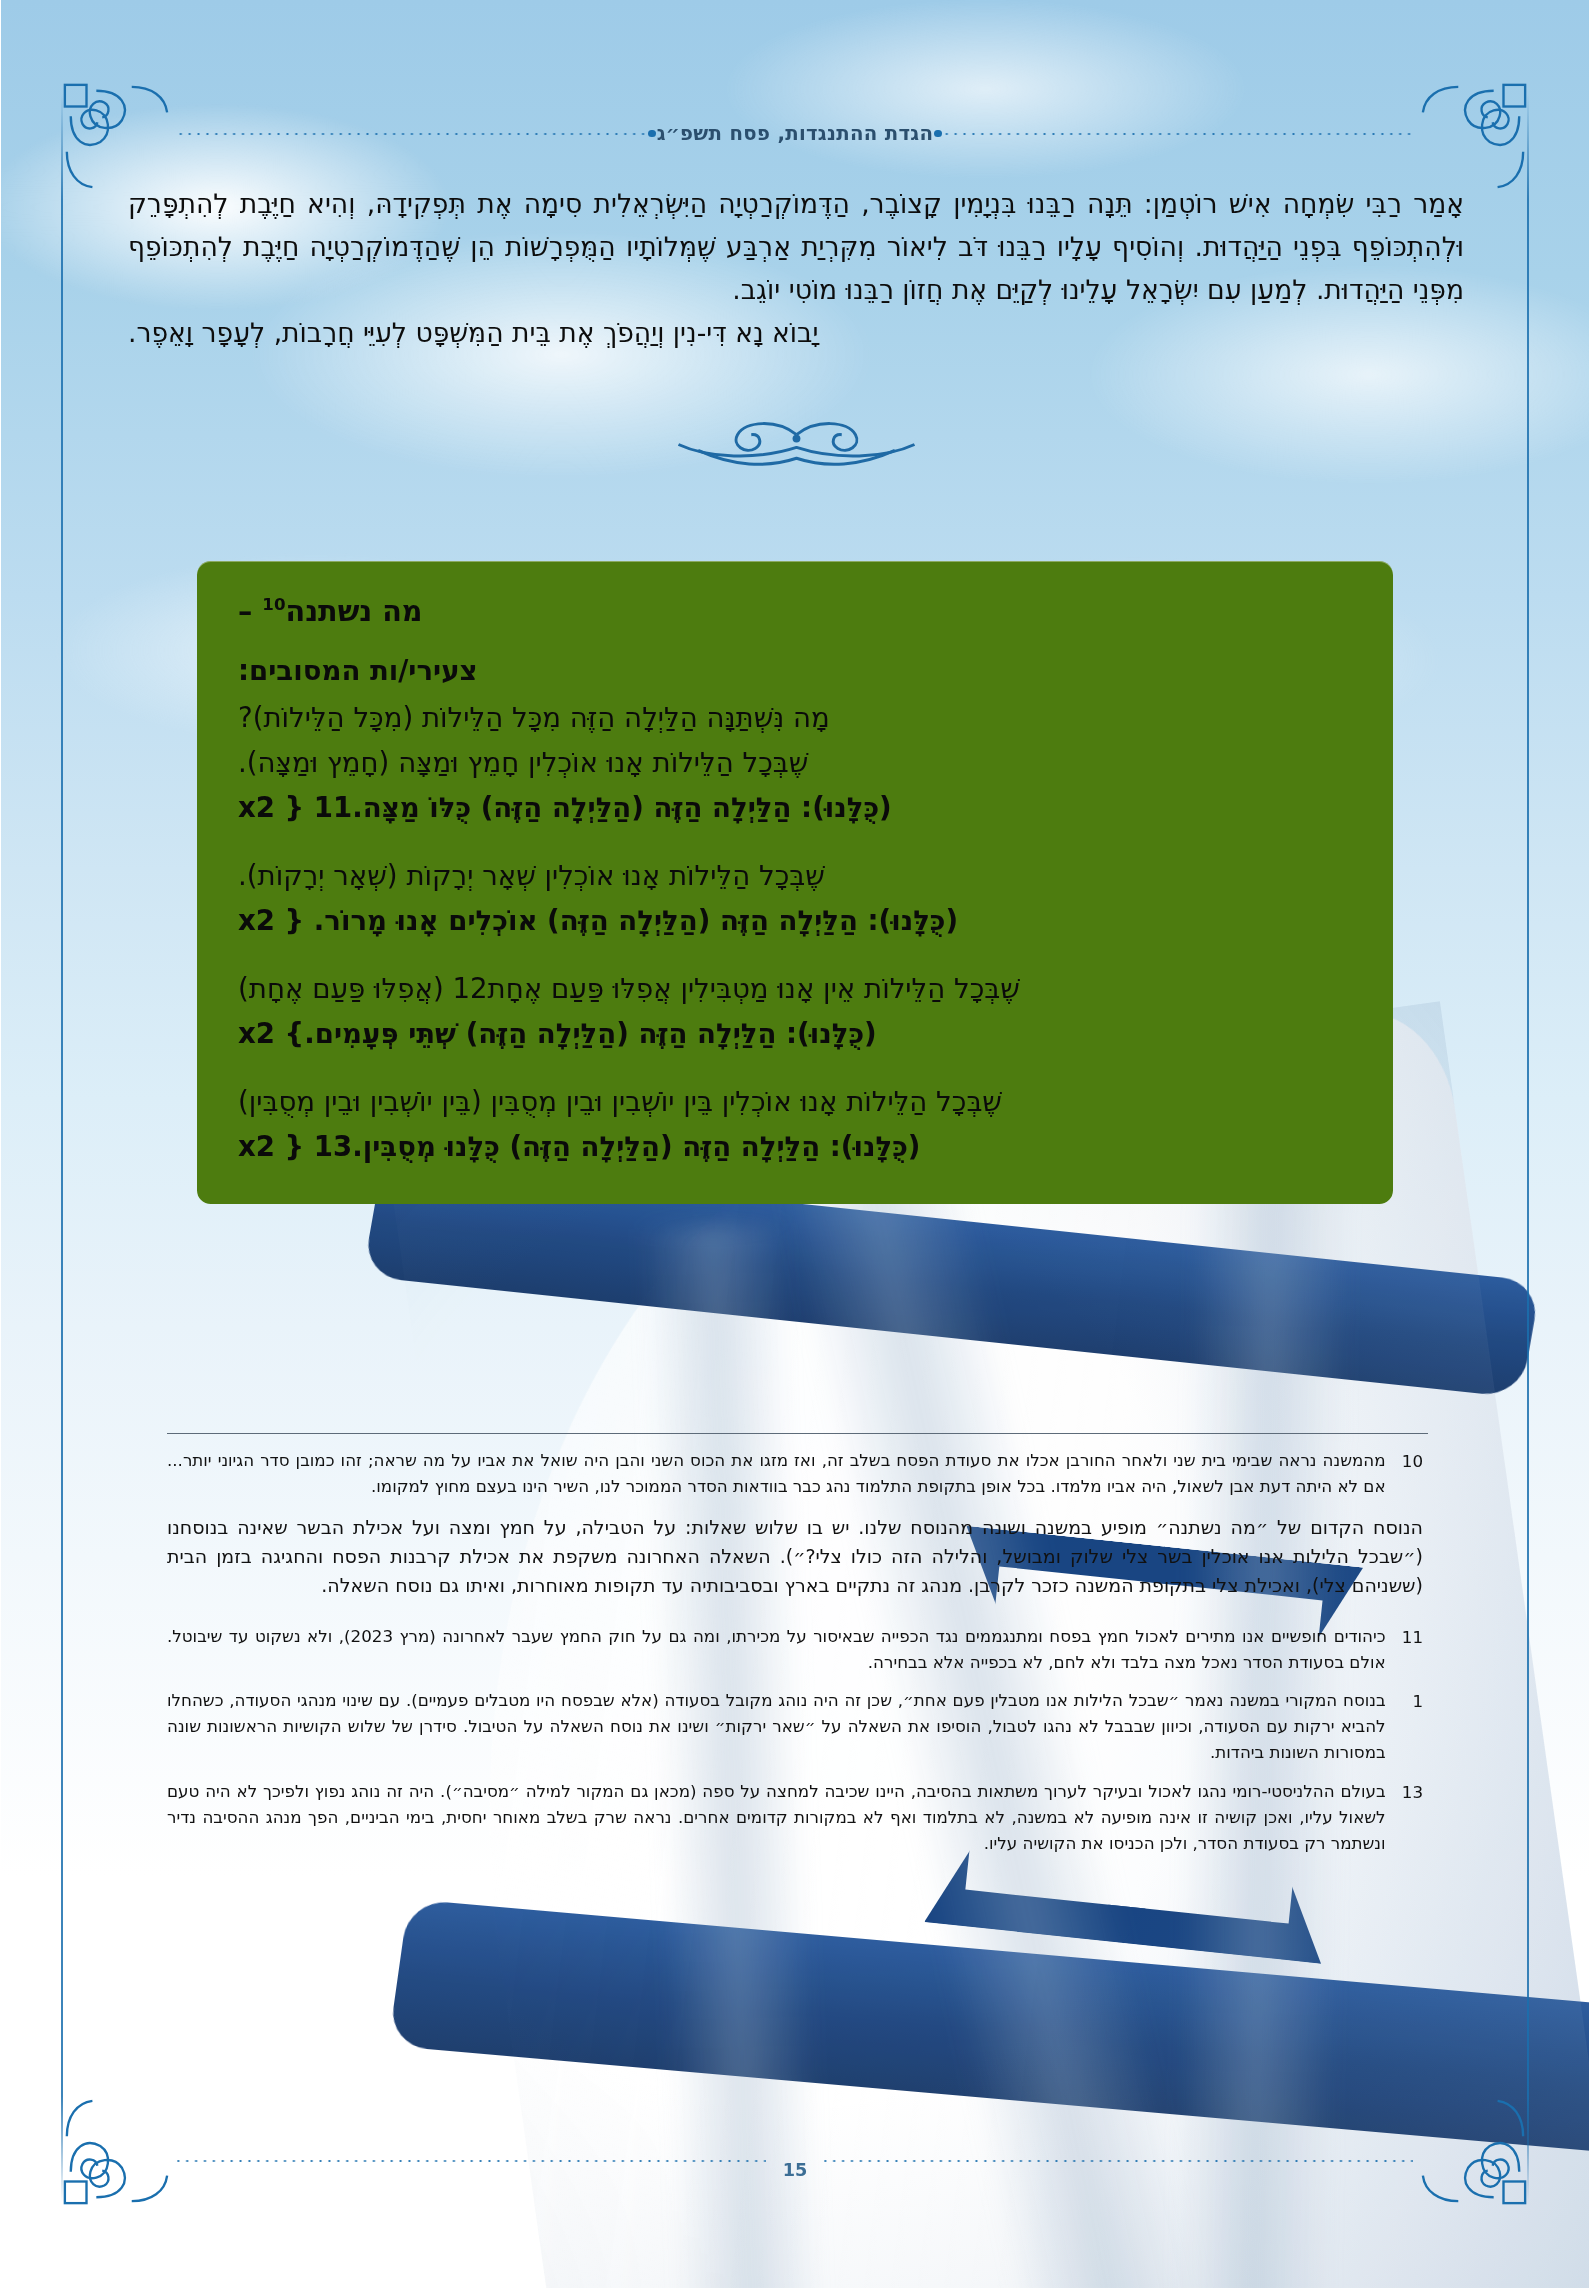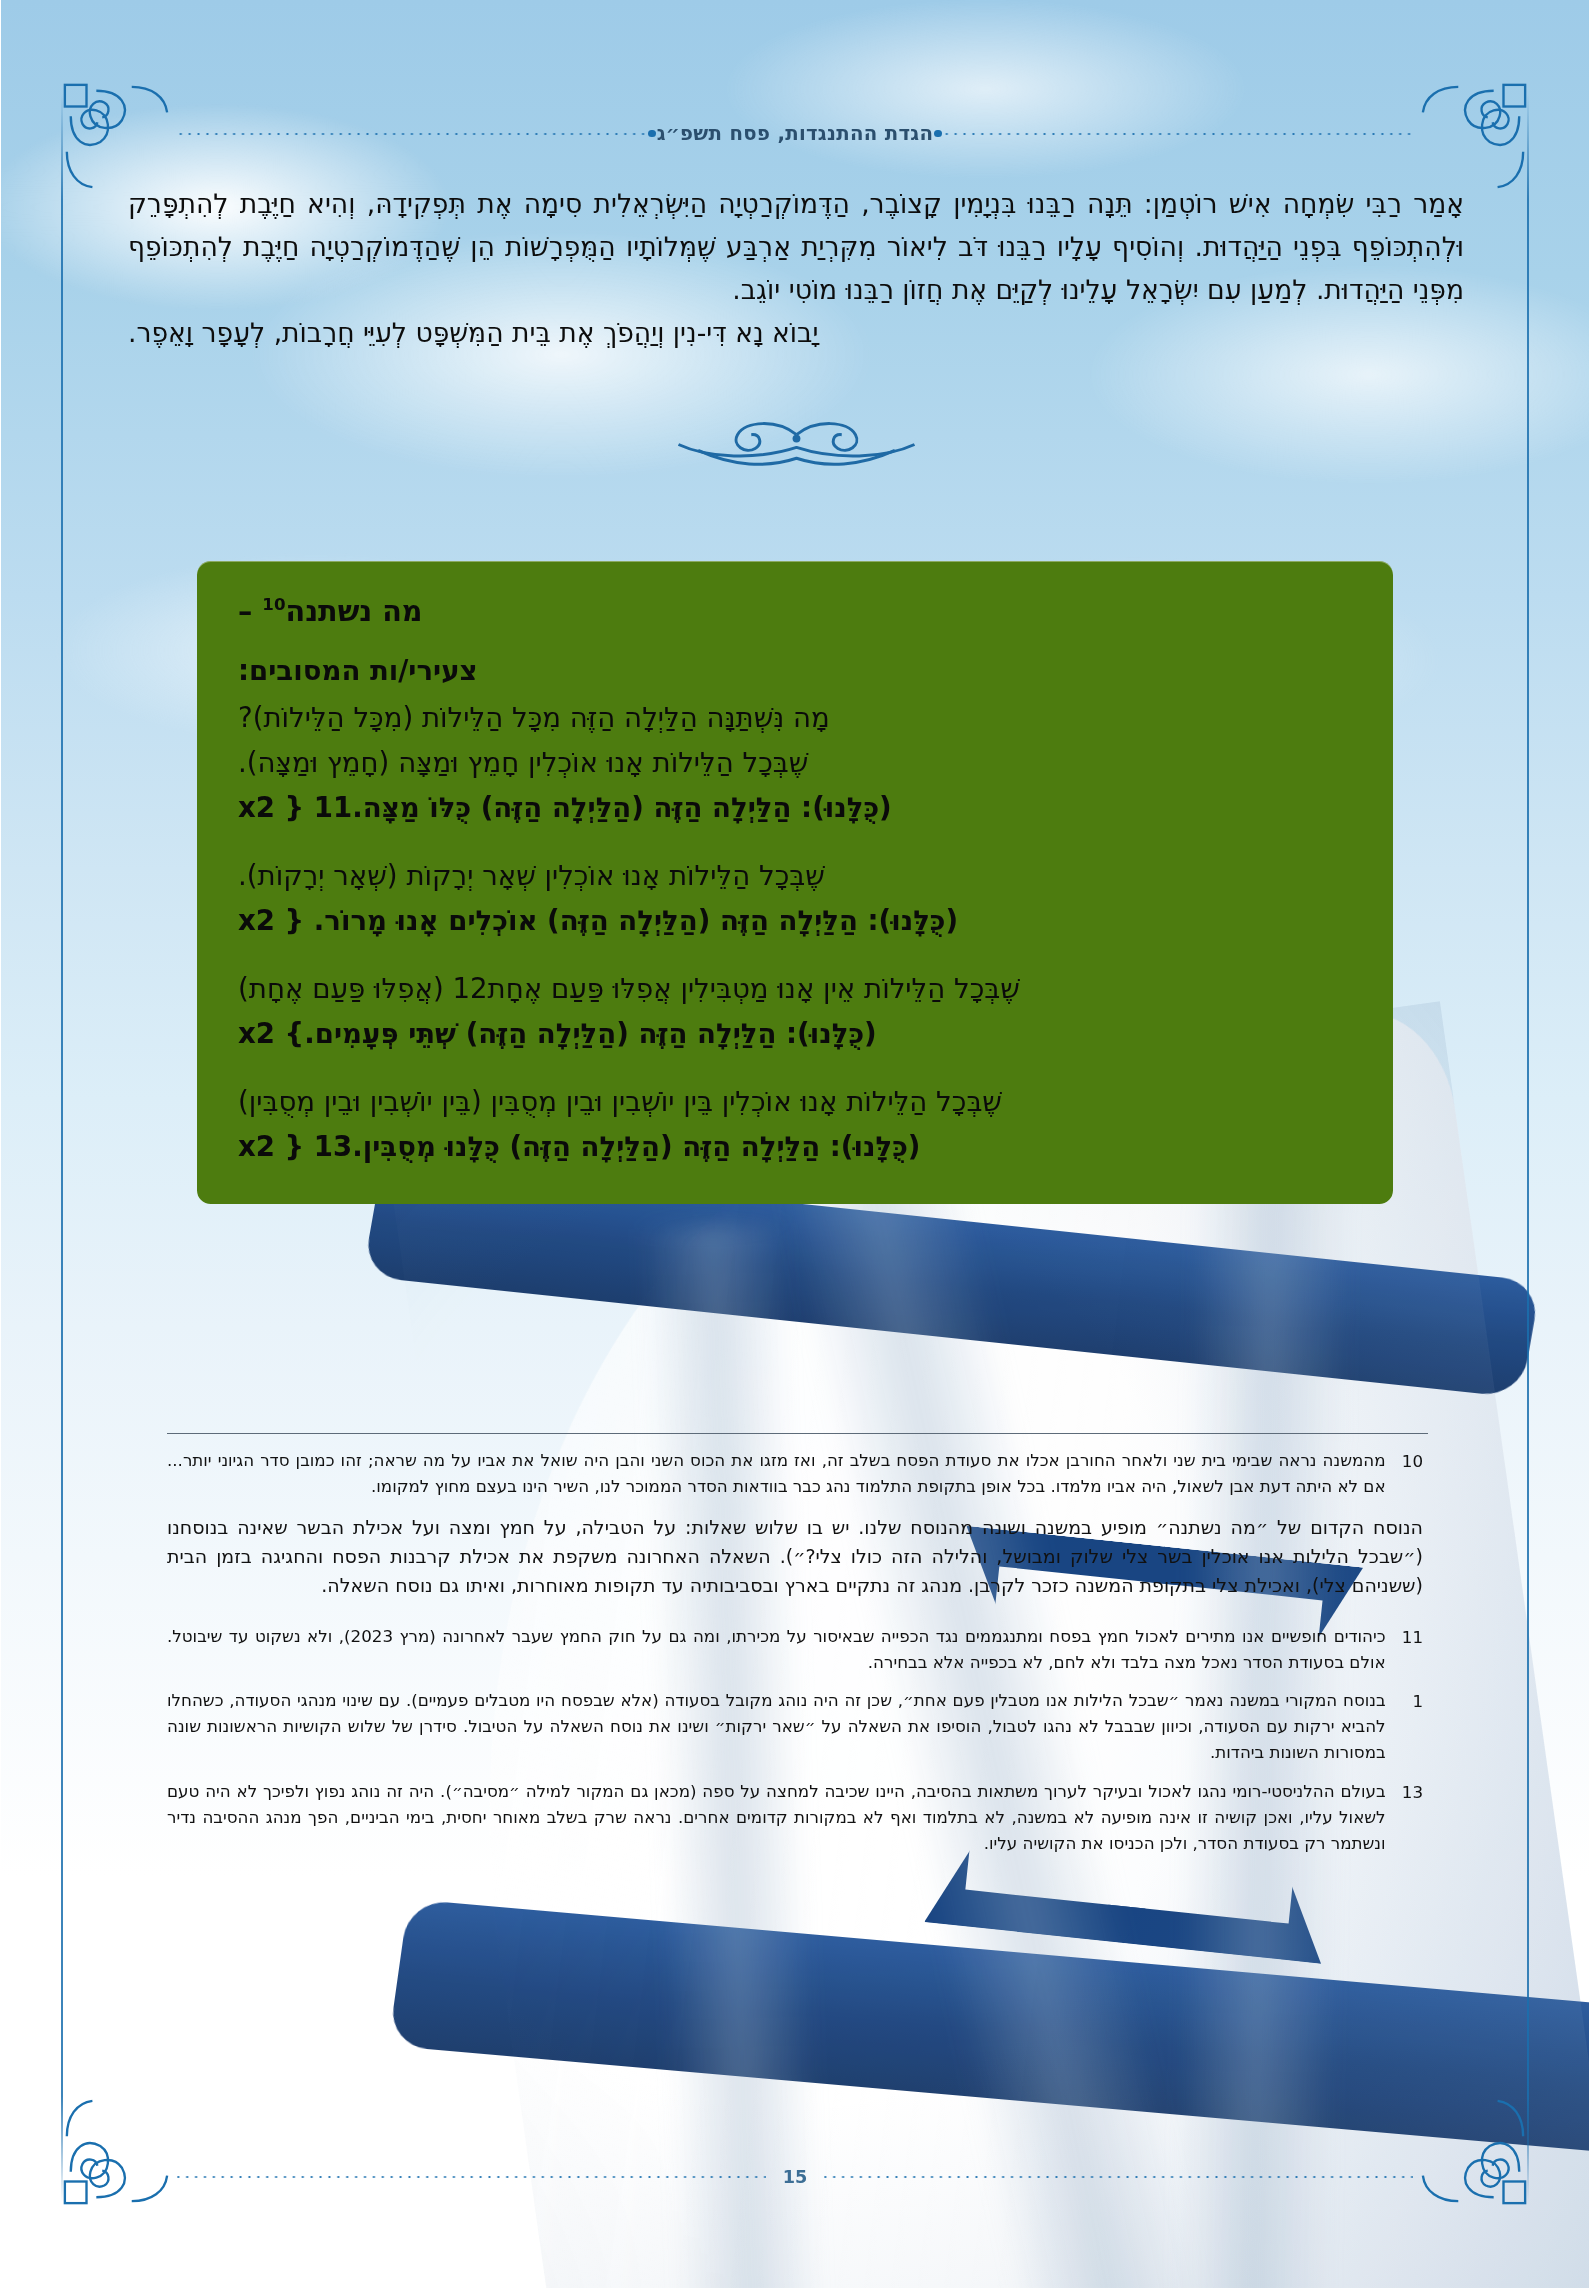--- a/index.html
+++ b/index.html
@@ -284,21 +284,21 @@
     margin-bottom: 23px;
   }
 
   
   .footer {
     position: absolute;
     left: 177px; right: 177px;
     bottom: 95px;
     height: 33px;
     display: flex;
-    align-items: center;
+    align-items: flex-start;
     justify-content: center;
     gap: 13.8px;
   }
   .footer .dots {
     flex: 1;
     height: 2px;
     background-image: radial-gradient(circle, #1a6fae 1.2px, transparent 1.3px);
     background-size: 8.9px 3px;
     background-repeat: repeat-x;
     background-position: center;

